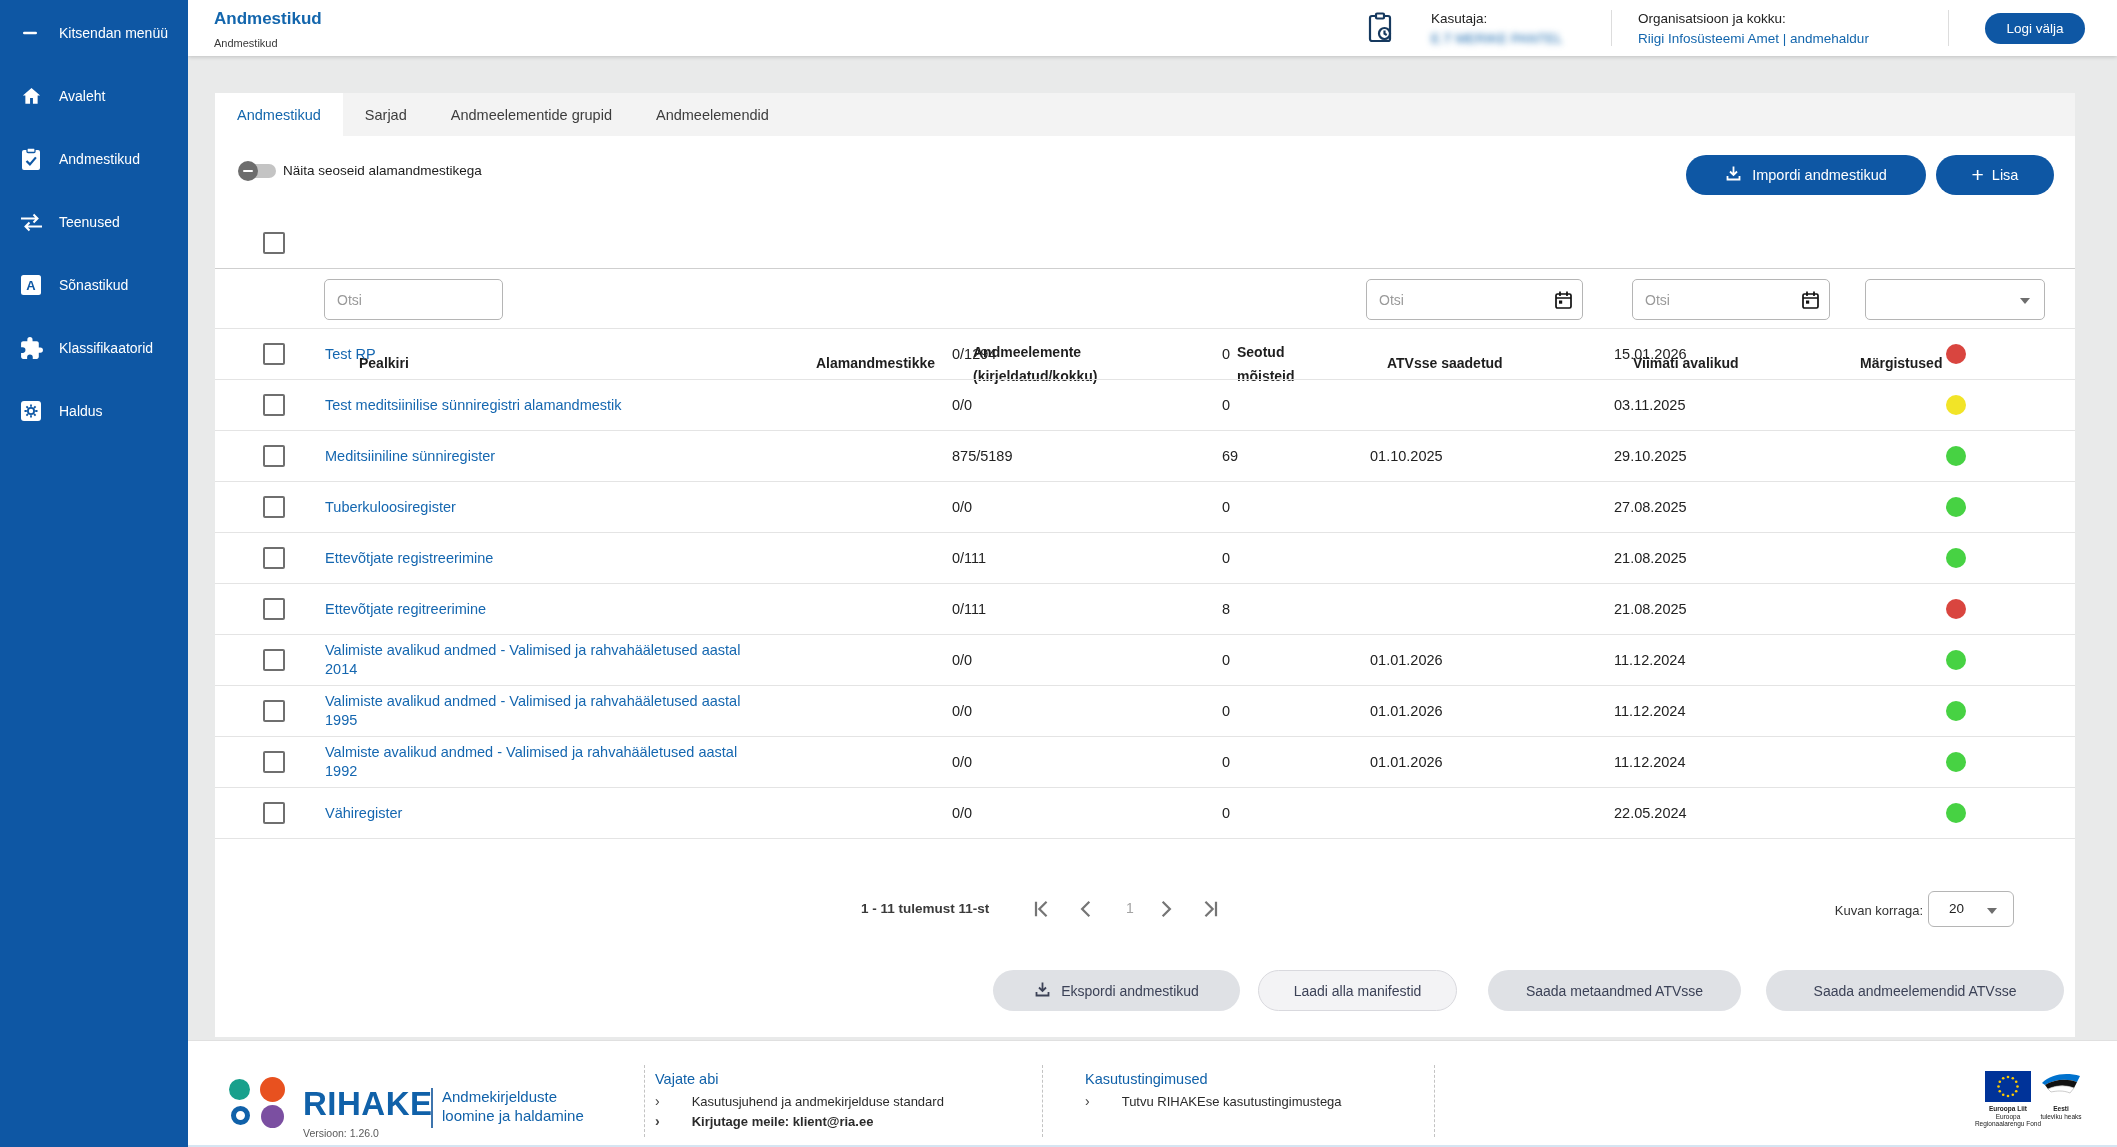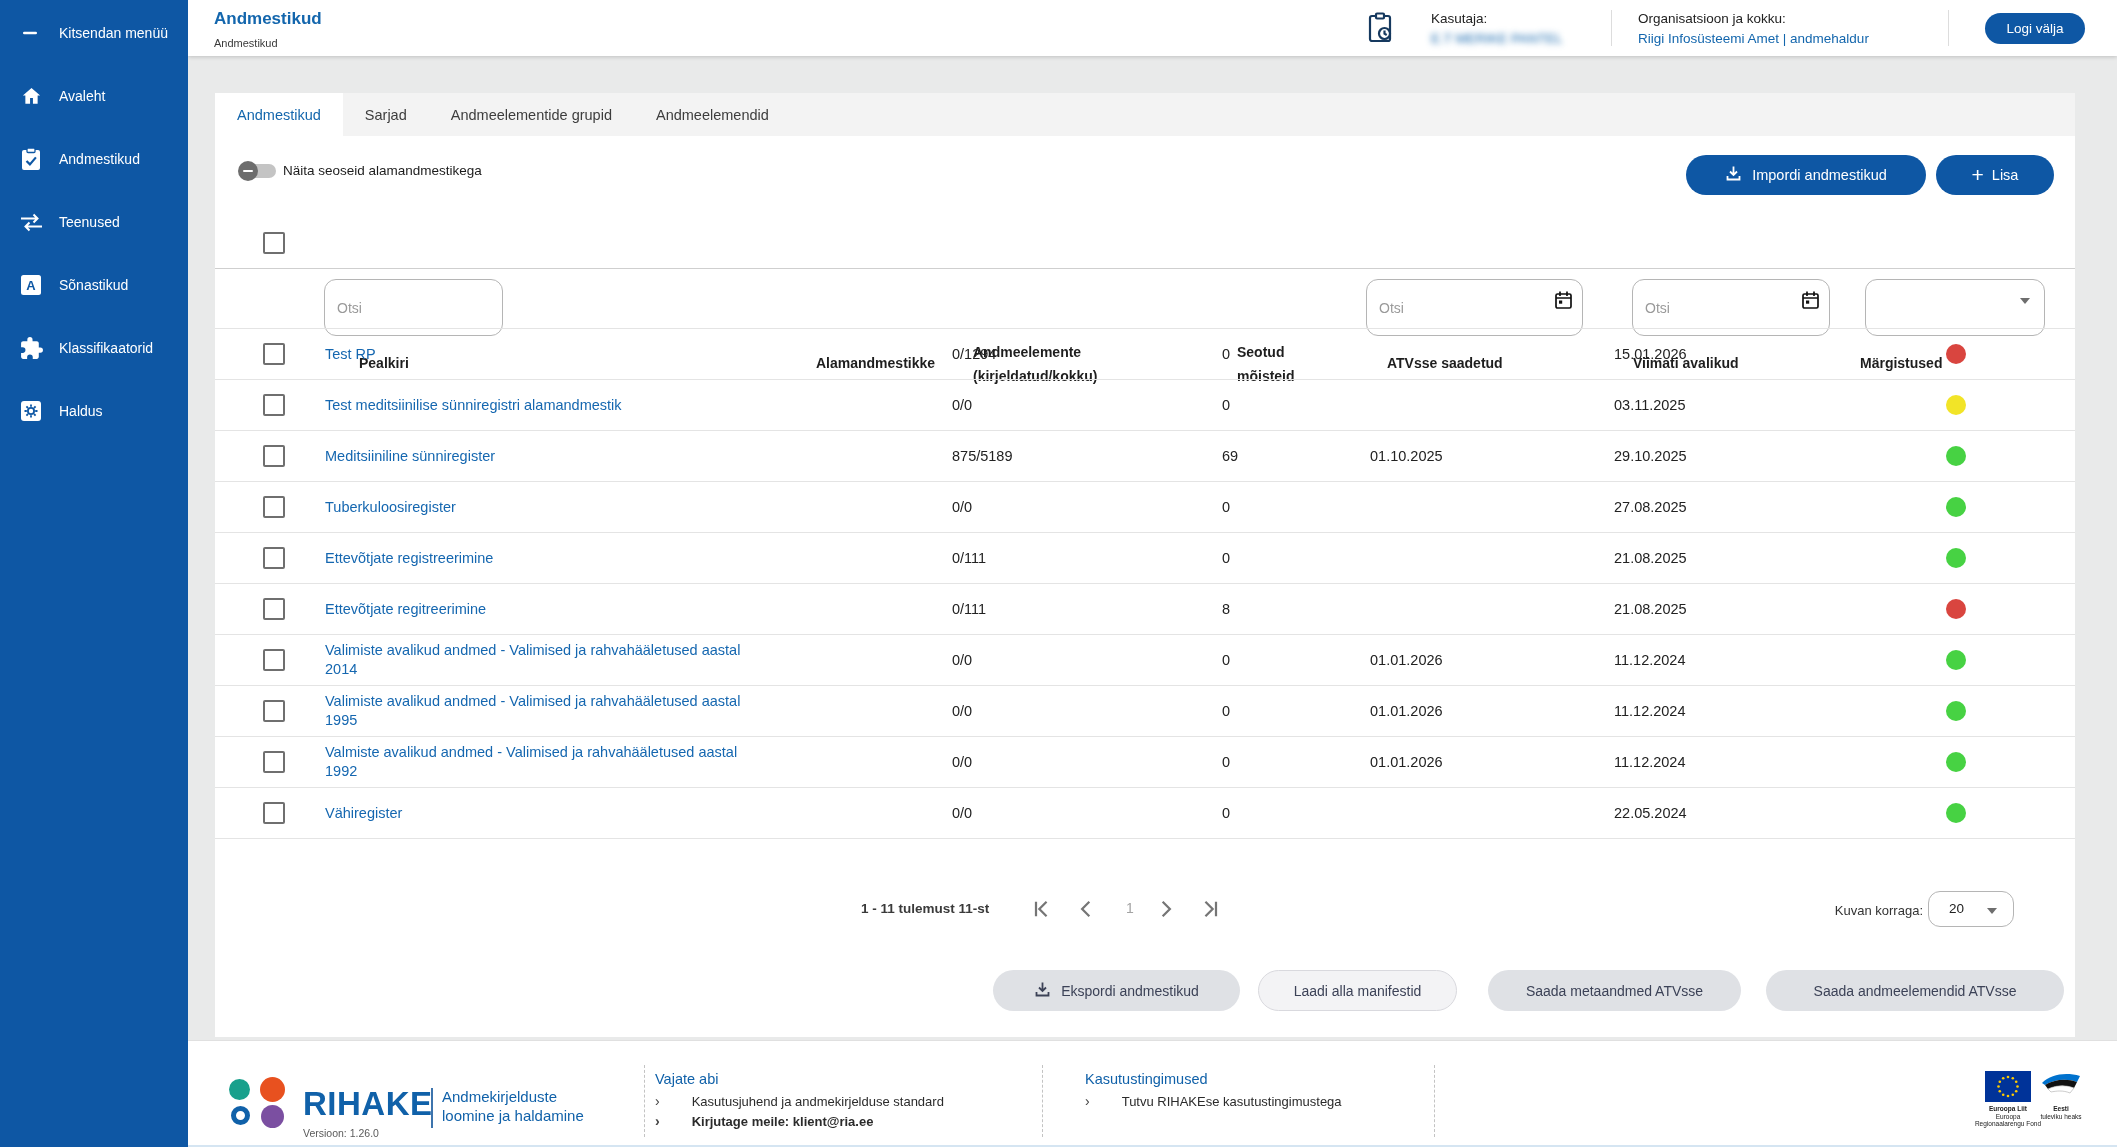--- a/index.html
+++ b/index.html
@@ -37,42 +37,42 @@
     display:flex;align-items:center;justify-content:center;gap:10px;font-size:14.5px;cursor:pointer}
   #btn-import{left:1471px;width:240px}
   #btn-add{left:1721px;width:118px;gap:8px}
   .plus-glyph{font-size:21px;line-height:20px;font-weight:400}
   
   .thead{position:absolute;left:0;top:125px;width:100%;height:50px;border-bottom:1px solid #cfcfcf}
   .th{position:absolute;font-size:14px;font-weight:700;color:#1e1e1e;line-height:17px}
   .th.two{line-height:24px}
   .cbx{width:18px;height:18px;border:2px solid #6f6f6f;border-radius:2px;background:#fff;cursor:pointer}
   .filters{position:absolute;left:0;top:175px;width:100%;height:60px}
-  .f-input{position:absolute;top:11px;height:57px;border:1px solid #b5b5b5;border-radius:12px;background:#fff;box-sizing:border-box}
+  .f-input{position:absolute;top:11px;height:41px;border:1px solid #b5b5b5;border-radius:5px;background:#fff;box-sizing:border-box}
   .f-input input{width:100%;height:100%;border:none;outline:none;background:transparent;
     font:14px "Liberation Sans",sans-serif;color:#333;padding:0 34px 0 12px;box-sizing:border-box}
   .f-input input::placeholder{color:#9a9a9a}
   .f-cal{position:absolute;right:9px;top:10px}
   .f-caret{position:absolute;right:14px;top:18px;width:0;height:0;border-left:5px solid transparent;
     border-right:5px solid transparent;border-top:6px solid #6e6e6e}
   .tbody{position:absolute;left:0;top:235px;width:100%;border-bottom:1px solid #e4e4e4}
   .trow{position:relative;height:50px;border-top:1px solid #e4e4e4}
   .trow .cbx{position:absolute;left:48px;top:14px}
   .t-title{position:absolute;left:110px;top:50%;transform:translateY(-50%);max-width:445px;
     font-size:14.5px;line-height:19px;color:#1567b0;cursor:pointer;text-decoration:none;display:inline-block}
   .t-cell{position:absolute;top:50%;transform:translateY(-50%);font-size:14.5px;color:#222}
   .c-and{left:737px}.c-seo{left:1007px}.c-atv{left:1155px}.c-vii{left:1399px}
   .dot{position:absolute;left:1731px;top:15px;width:20px;height:20px;border-radius:50%}
   
   .pager{position:absolute;left:0;top:793px;width:100%;height:46px}
   .pg-summary{position:absolute;left:646px;top:15px;font-size:13.5px;font-weight:600;color:#3a3a3a}
   .pg-btn{position:absolute;top:11px;width:24px;height:24px;display:flex;align-items:center;justify-content:center;cursor:pointer}
   .pg-page{position:absolute;left:903px;top:14px;width:24px;text-align:center;font-size:14px;color:#a3a3a3;cursor:pointer}
   .pp-label{position:absolute;left:1618px;top:17px;width:90px;text-align:right;font-size:13px;color:#333}
-  .pp-select{position:absolute;left:1713px;top:5px;width:86px;height:36px;border:1px solid #b5b5b5;border-radius:12px;
+  .pp-select{position:absolute;left:1713px;top:5px;width:86px;height:36px;border:1px solid #b5b5b5;border-radius:6px;
     box-sizing:border-box;cursor:pointer;background:#fff}
   .pp-select .val{position:absolute;left:20px;top:9px;font-size:13.5px;color:#222}
   .pp-select .f-caret{top:16px;right:16px}
   
   .actions{position:absolute;left:0;top:877px;width:100%;height:41px}
   .btn-gray{position:absolute;top:0;height:41px;border-radius:21px;background:#dfe1e5;color:#3c4257;
     font-size:14px;display:flex;align-items:center;justify-content:center;gap:10px;cursor:pointer;box-sizing:border-box}
   .btn-gray.outline{background:#f3f3f5;border:1px solid #d9d9de}
   
   .footer{position:absolute;left:188px;top:1040px;width:1929px;height:104px;background:#fff;

